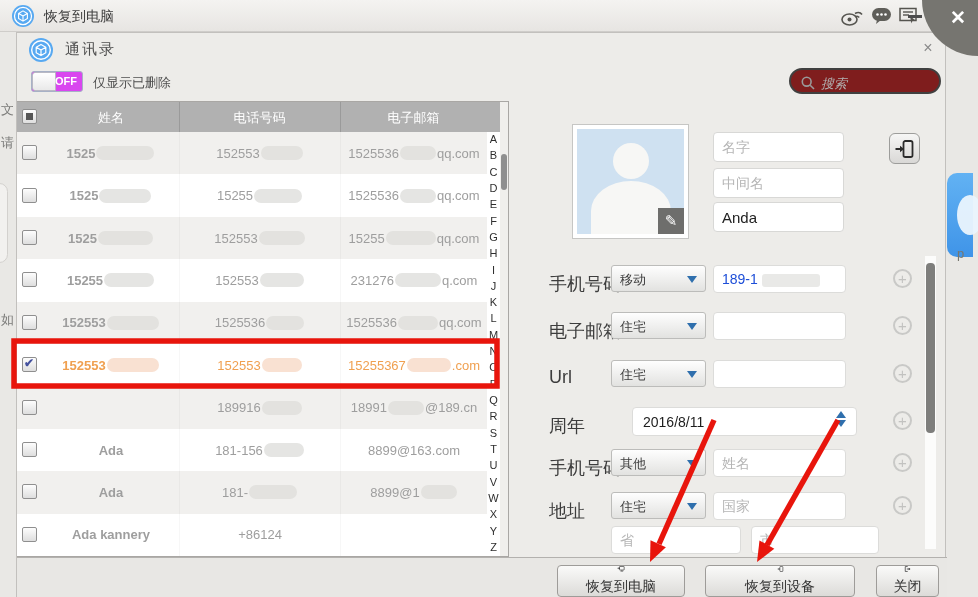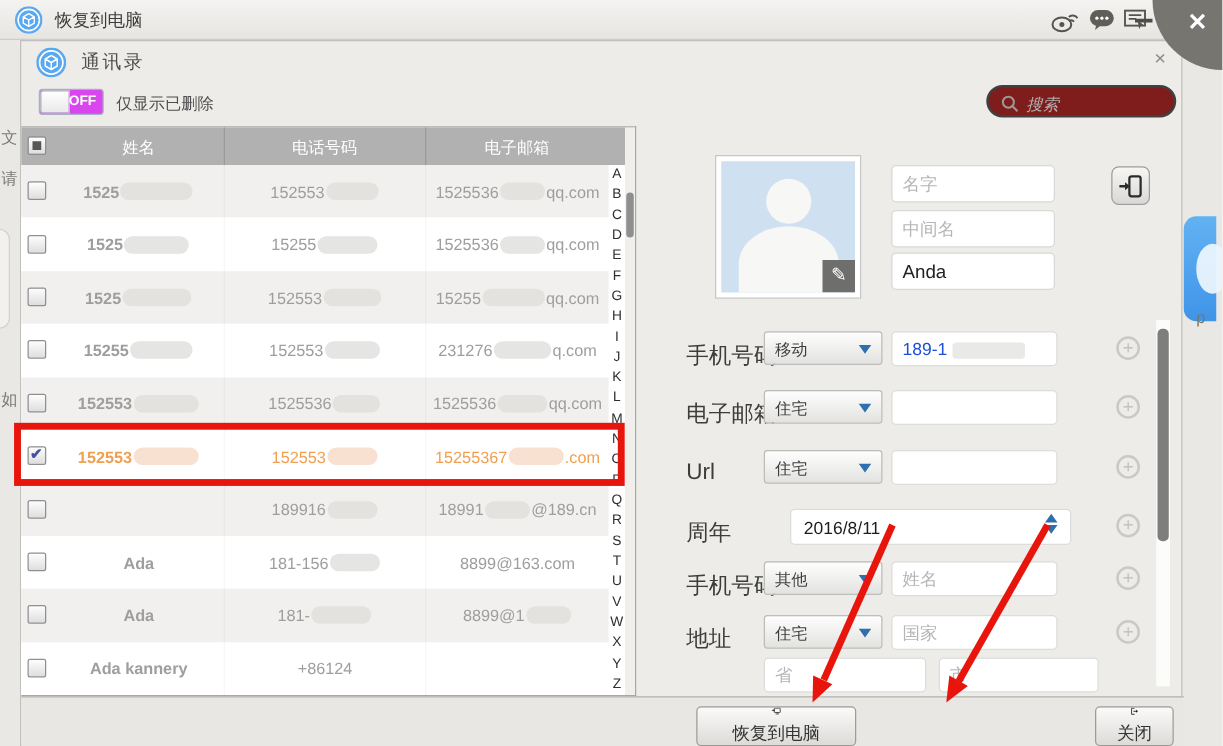--- a/index.html
+++ b/index.html
@@ -458,20 +458,28 @@
       <div class="fbtn btn-pc">
         <svg width="22" height="18" viewBox="0 0 22 18">
           <rect x="6.5" y="1.5" width="14" height="10.5" rx="1" fill="none" stroke="#222" stroke-width="1.8"></rect>
           <line x1="0.5" y1="6.8" x2="4.5" y2="6.8" stroke="#222" stroke-width="2"></line>
           <path d="M4 4 L8 6.8 L4 9.6 Z" fill="#222"></path>
           <line x1="13.5" y1="12.5" x2="13.5" y2="14.5" stroke="#222" stroke-width="1.6"></line>
           <line x1="9.5" y1="15.5" x2="17.5" y2="15.5" stroke="#222" stroke-width="1.8"></line>
         </svg>
         <span>恢复到电脑</span>
       </div>
+      <div class="fbtn btn-dev">
+        <svg width="19" height="19" viewBox="0 0 19 19">
+          <rect x="7.5" y="1.5" width="9.5" height="16" rx="1.8" fill="none" stroke="#222" stroke-width="1.8"></rect>
+          <line x1="0.5" y1="9.5" x2="4.5" y2="9.5" stroke="#222" stroke-width="2"></line>
+          <path d="M4 6.7 L8 9.5 L4 12.3 Z" fill="#222"></path>
+        </svg>
+        <span>恢复到设备</span>
+      </div>
       <div class="fbtn btn-close">
         <svg width="17" height="16" viewBox="0 0 17 16">
           <path d="M9 1.5 H2.5 V14.5 H9" fill="none" stroke="#222" stroke-width="1.8"></path>
           <line x1="6.5" y1="8" x2="12.5" y2="8" stroke="#222" stroke-width="2"></line>
           <path d="M12 4.8 L16.3 8 L12 11.2 Z" fill="#222"></path>
         </svg>
         <span>关闭</span>
       </div>
     </div>
   </div>

